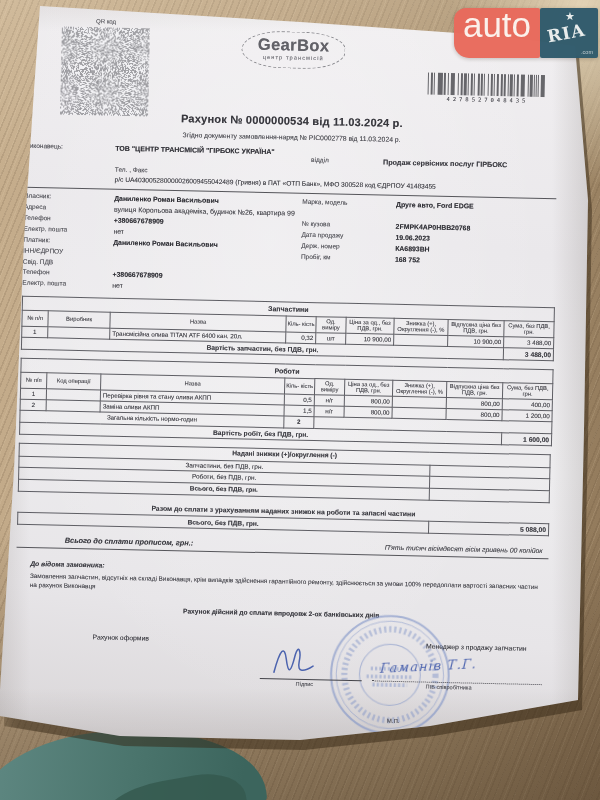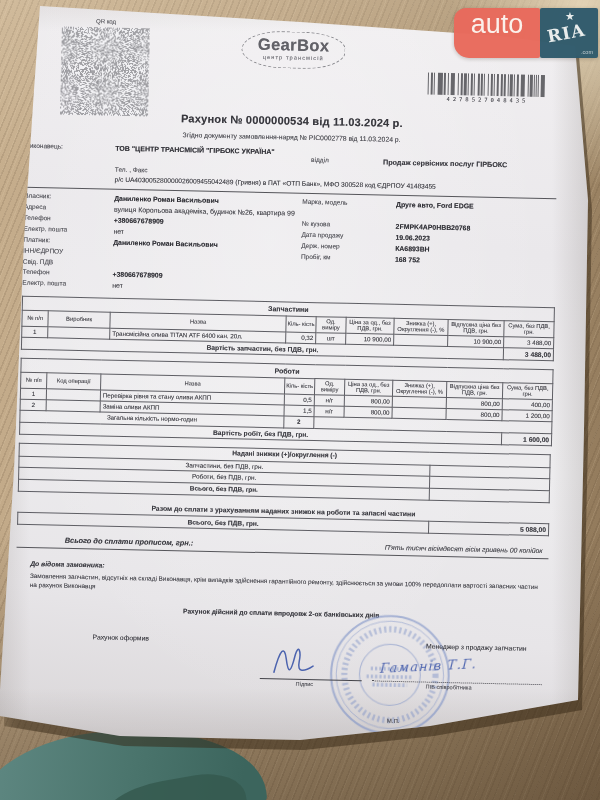--- a/index.html
+++ b/index.html
@@ -82,21 +82,21 @@
   .name-label{position:absolute;left:412px;top:58px;font-size:5.6px;color:#55555b;}
   .seal-label{position:absolute;left:374px;top:92px;font-size:6px;color:#4c4c52;}
   .stamp{position:absolute;left:300px;top:-26px;width:152px;height:152px;opacity:.6;}
   .sig-scribble{position:absolute;left:252px;top:16px;}
   .handwritten{position:absolute;left:366px;top:32px;font-family:"DejaVu Serif",serif;font-style:italic;
     font-size:13px;color:#3b55a8;transform:rotate(-4deg) skewX(-8deg);opacity:.88;filter:blur(.2px);
     letter-spacing:1px;text-shadow:none;}
   .badge{position:absolute;right:2px;top:8px;display:flex;height:50px;z-index:30;opacity:.97;
     filter:drop-shadow(0 1px 2px rgba(40,25,10,.25));}
   .badge-auto{width:86px;background:#e96a5c;border-radius:12px 2px 2px 15px;color:#fdf3ee;
-    display:flex;align-items:center;justify-content:center;font-size:27px;padding-bottom:17px;}
+    display:flex;align-items:center;justify-content:center;font-size:35px;padding-bottom:17px;}
   .badge-ria{width:58px;background:#2f5a6c;position:relative;border-radius:2px;color:#e9eeee;}
   .badge-star{position:absolute;top:2px;left:25px;font-size:11px;}
   .badge-ria-text{position:absolute;top:15px;left:7px;font-family:"DejaVu Serif",serif;font-weight:bold;
     font-size:17px;letter-spacing:1px;transform:rotate(-11deg);}
   .badge-com{position:absolute;bottom:3px;right:5px;font-size:5.5px;opacity:.75;}
 </style>
 </head>
 <body>
 
 <div class="photo">

